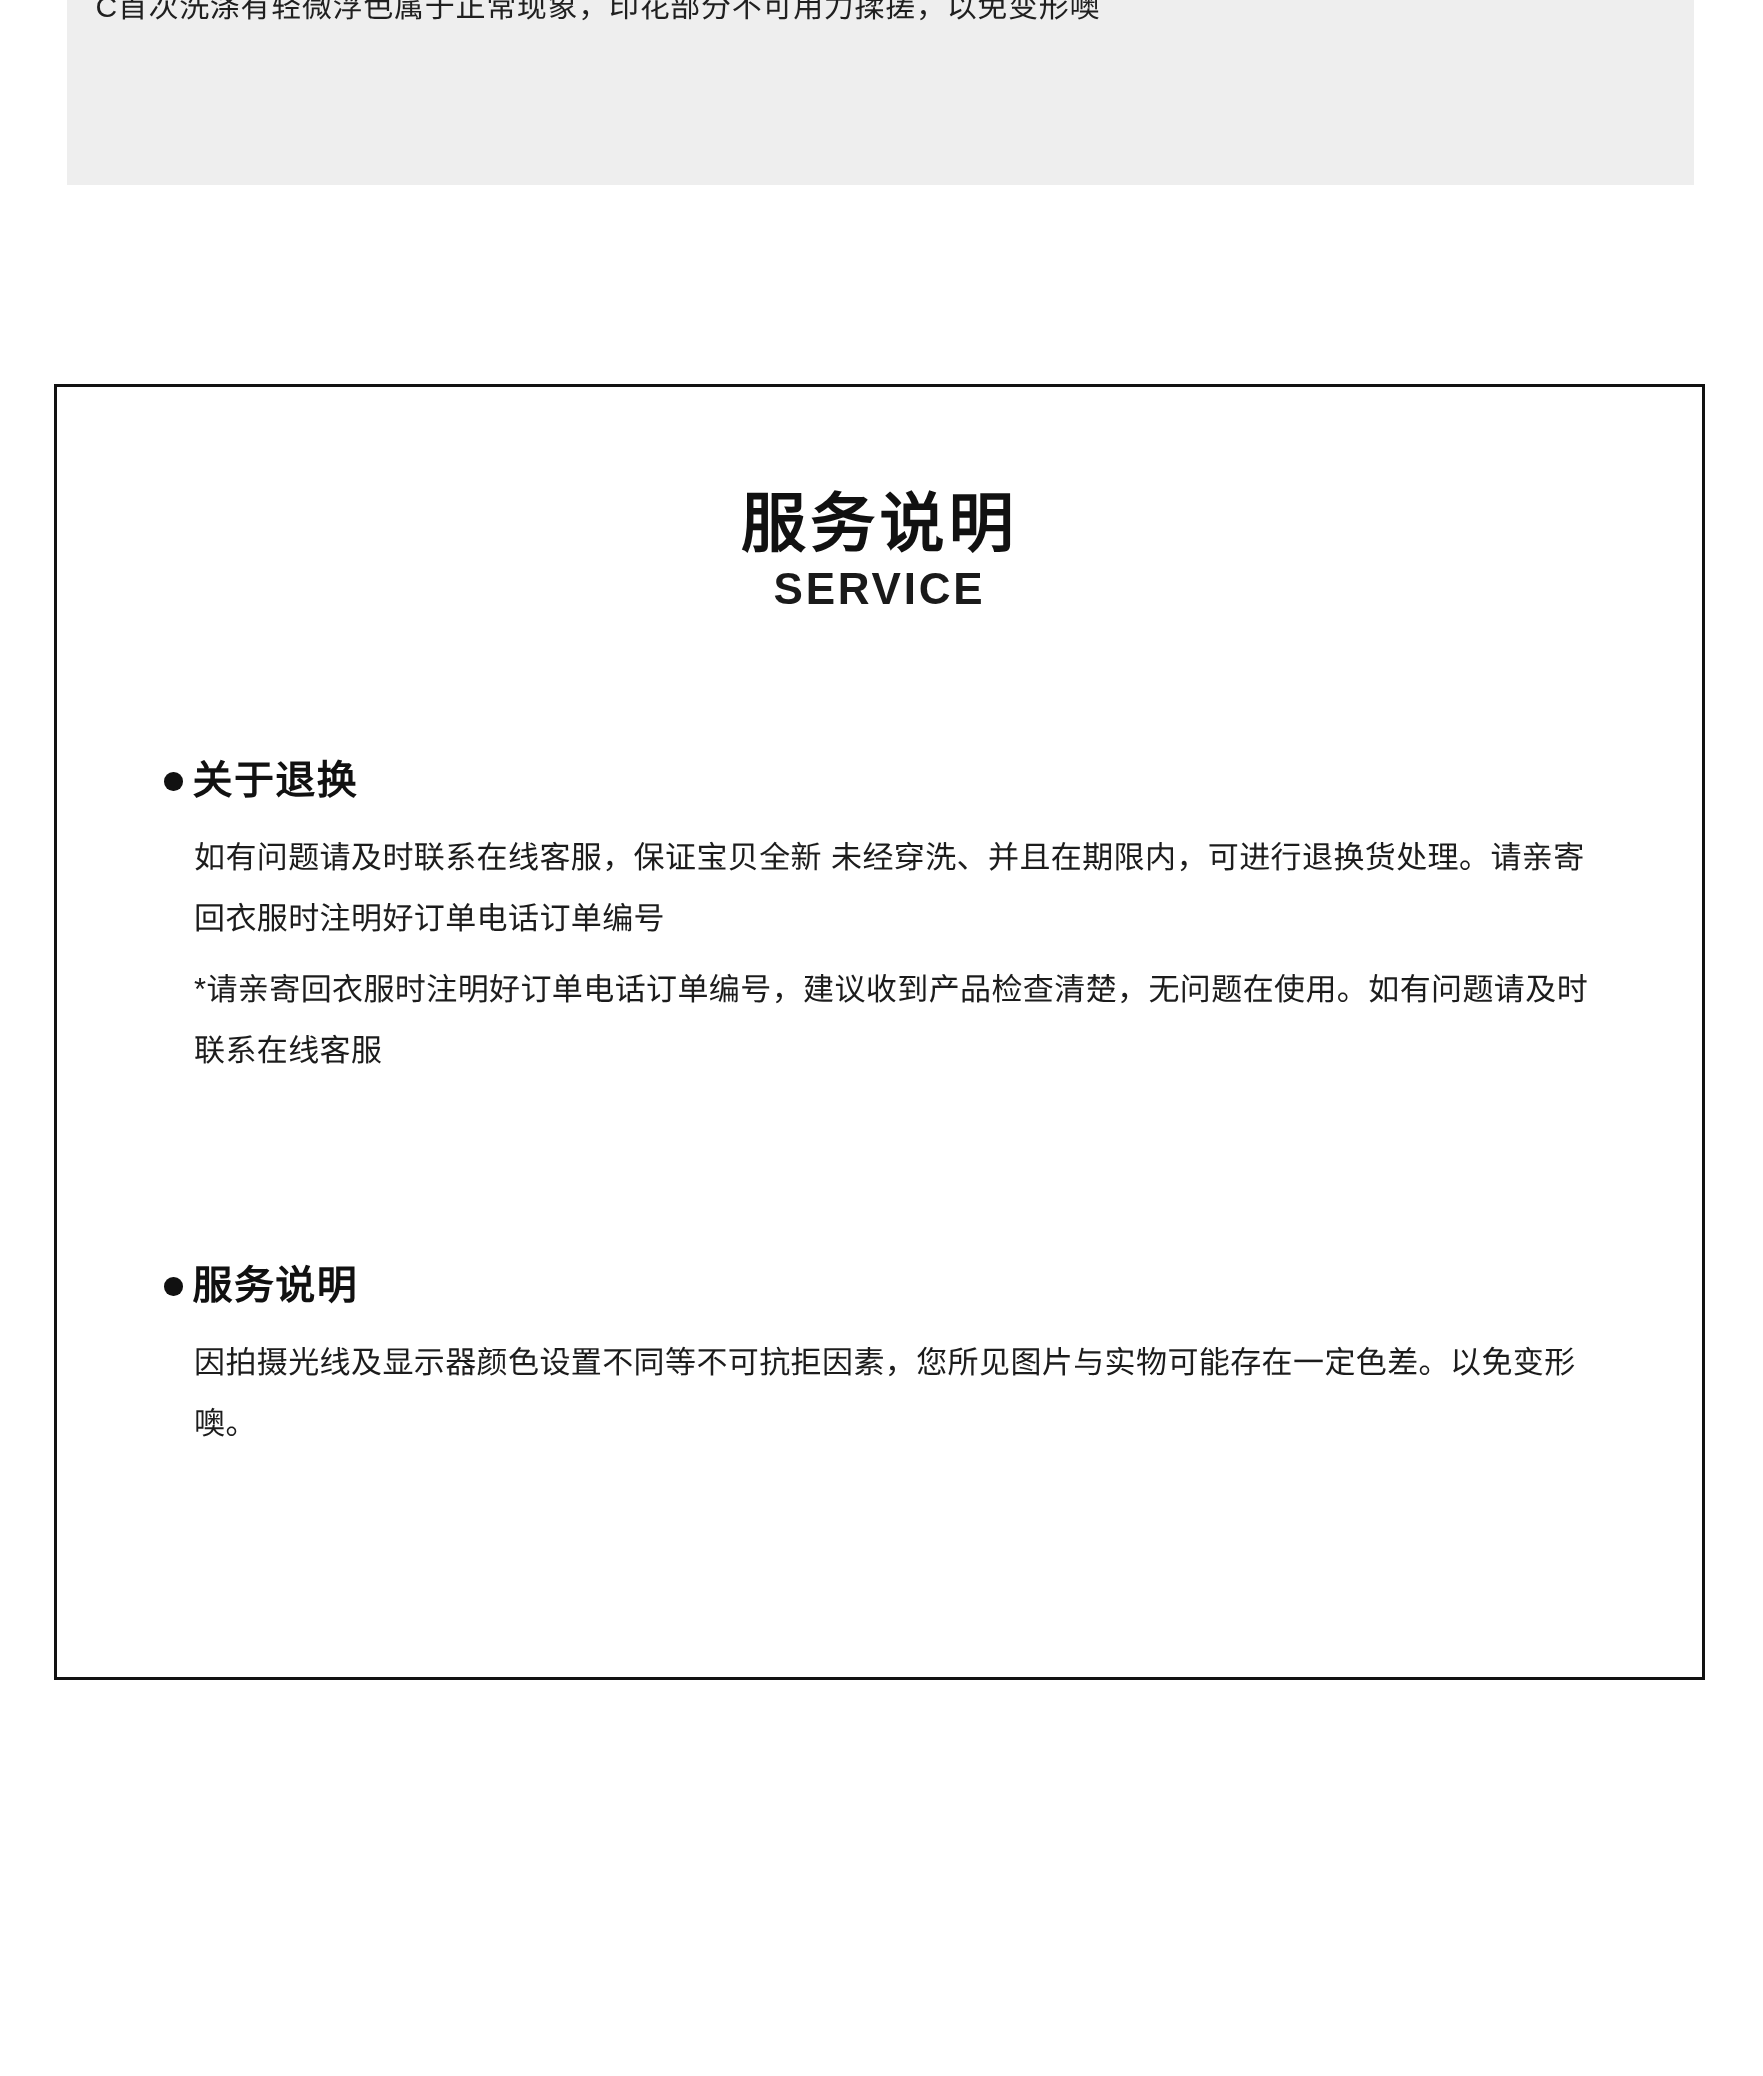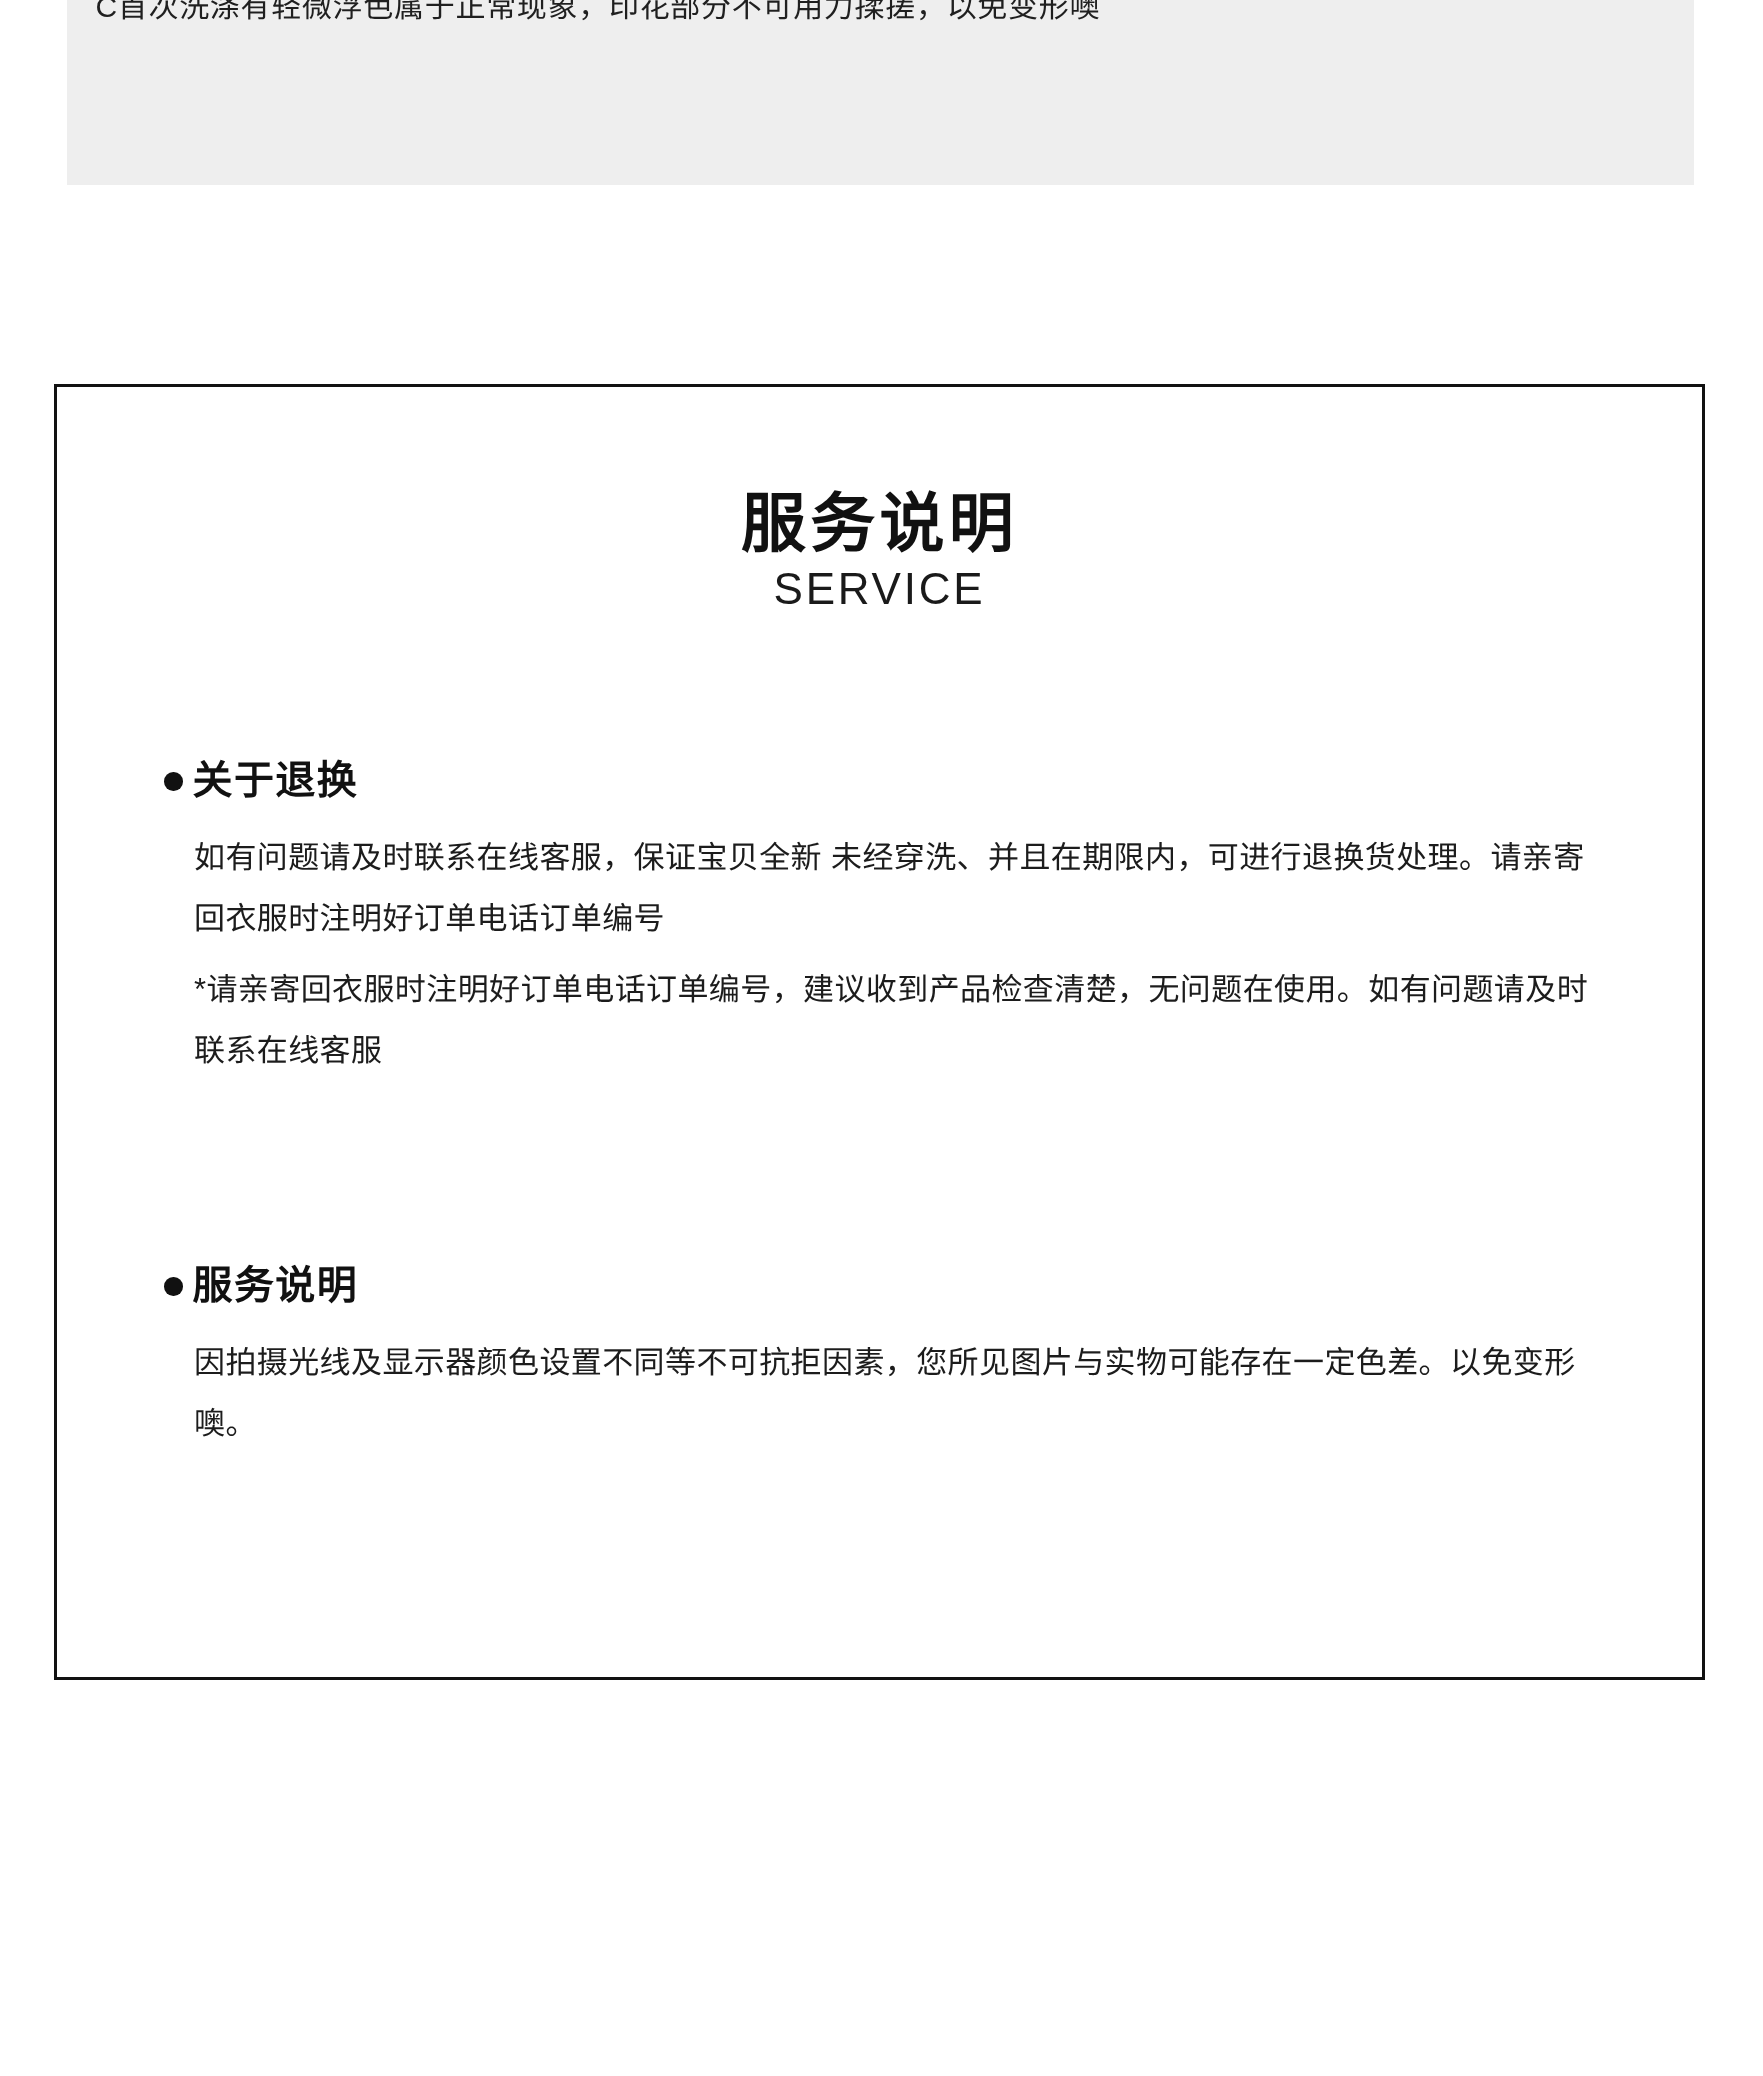--- a/index.html
+++ b/index.html
@@ -59,21 +59,21 @@
   }
   .service-title-cn {
     font-size: 65px;
     font-weight: 700;
     letter-spacing: 4.3px;
     line-height: 74px;
     color: #111111;
   }
   .service-title-en {
     font-size: 44px;
-    font-weight: 400;
+    font-weight: 700;
     letter-spacing: 2.8px;
     line-height: 53px;
     color: #1a1a1a;
     margin-top: 1.4px;
   }
 
   .section {
     position: absolute;
     left: 107px;
     width: 1444px;

